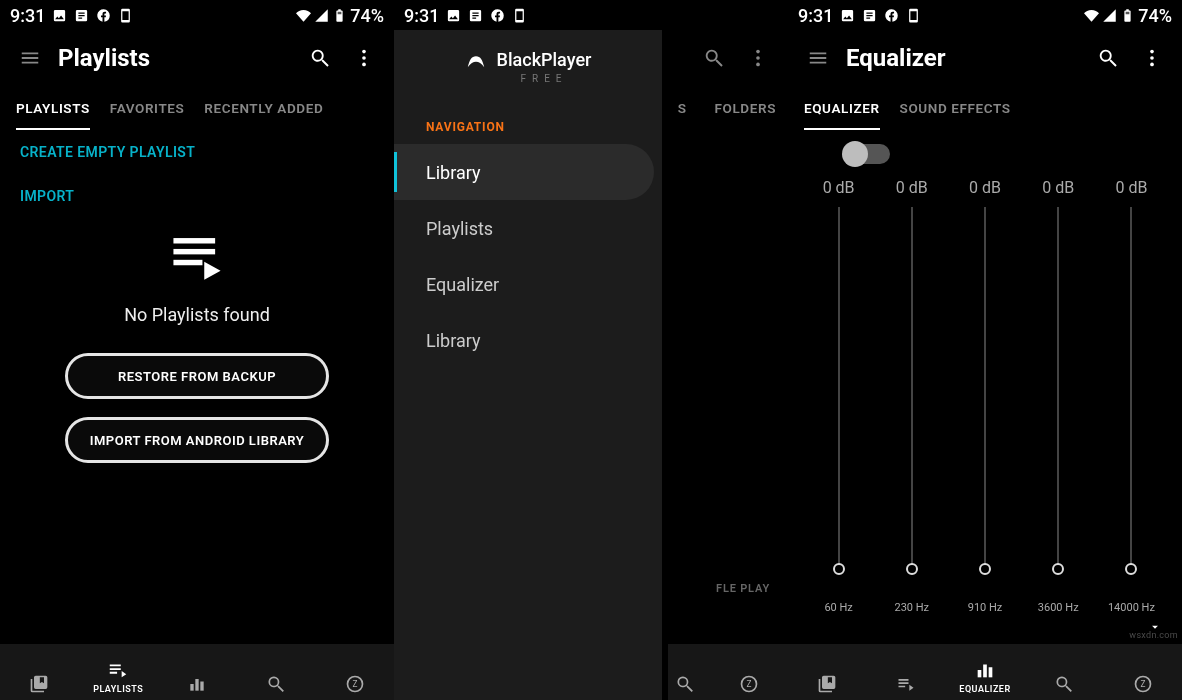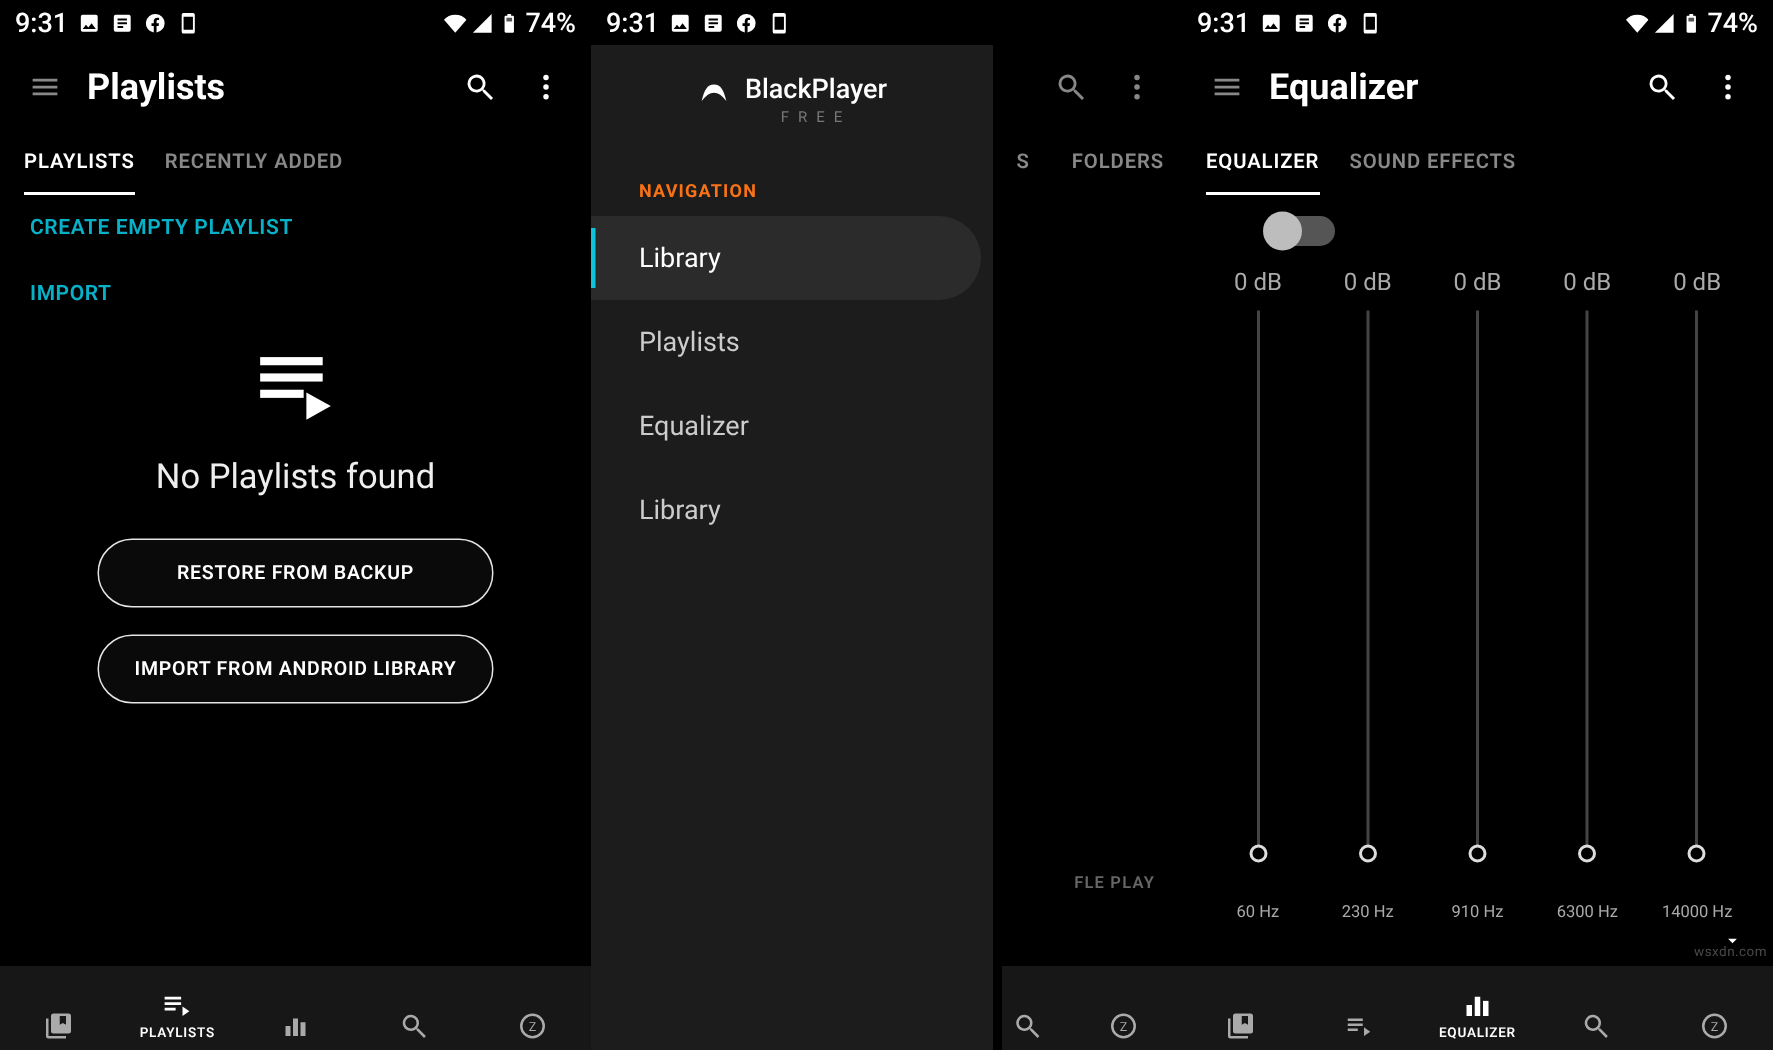--- a/index.html
+++ b/index.html
@@ -28,22 +28,22 @@
 .tabs { height:44px; display:flex; align-items:center; padding:0 6px; overflow:hidden; font-size:13.5px; font-weight:600; letter-spacing:0.6px; color:#888; white-space:nowrap; }
 .tabs .tab { padding:0 10px; height:44px; display:flex; align-items:center; position:relative; }
 .tabs .tab.active { color:#fff; }
 .tabs .tab.active::after { content:""; position:absolute; left:10px; right:10px; bottom:0; height:2px; background:#fff; }
 
 
 .content { flex:1; display:flex; flex-direction:column; }
 .linkitem { padding:14px 20px; font-size:14px; font-weight:600; letter-spacing:0.4px; color:#07b2c9; }
 .emptyblock { display:flex; flex-direction:column; align-items:center; margin-top:16px; }
 .emptyblock svg { width:58px; height:48px; fill:#fff; }
-.emptytext { font-size:23px; color:#eee; margin-top:22px; margin-bottom:28px; }
-.outbtn { width:264px; height:46px; border:1px solid #e5e5e5; border-radius:23px; display:flex; align-items:center; justify-content:center; font-size:13px; font-weight:600; letter-spacing:0.5px; margin-bottom:18px; background:#0a0a0a; }
+.emptytext { font-size:18px; color:#eee; margin-top:22px; margin-bottom:28px; }
+.outbtn { width:264px; height:46px; border:3px solid #e5e5e5; border-radius:23px; display:flex; align-items:center; justify-content:center; font-size:13px; font-weight:600; letter-spacing:0.5px; margin-bottom:18px; background:#0a0a0a; }
 
 
 .bottomnav { height:56px; background:#171717; display:flex; align-items:flex-end; justify-content:space-around; padding-bottom:6px; }
 .bn-item { width:72px; display:flex; flex-direction:column; align-items:center; gap:3px; }
 .bn-item svg { width:20px; height:20px; fill:#aaa; }
 .bn-item.active svg { fill:#fff; width:22px; height:22px; }
 .bn-label { font-size:9px; letter-spacing:0.5px; color:#fff; font-weight:600; }
 .bottomnav.partial { width:120px; position:absolute; right:0; bottom:0; justify-content:flex-end; gap:30px; padding-right:22px; }
 
 
@@ -142,20 +142,21 @@
         <svg viewBox="0 0 24 24">
           <circle cx="12" cy="5" r="2"></circle>
           <circle cx="12" cy="12" r="2"></circle>
           <circle cx="12" cy="19" r="2"></circle>
         </svg>
       </div>
   </div>
 
   <div class="tabs">
     <div class="tab active">PLAYLISTS</div>
+    <div class="tab">FAVORITES</div>
     <div class="tab">RECENTLY ADDED</div>
   </div>
 
   <div class="content">
     <div class="linkitem">CREATE EMPTY PLAYLIST</div>
     <div class="linkitem">IMPORT</div>
     <div class="emptyblock">
       <svg viewBox="0 0 64 52">
           <rect x="6" y="4" width="46" height="6" fill="#fff"></rect>
           <rect x="6" y="16" width="46" height="6" fill="#fff"></rect>
@@ -388,21 +389,21 @@
           </div>
         <div class="hz">910 Hz</div>
       </div>
       <div class="band">
         <div class="db">0 dB</div>
         <div class="slidewrap">
             <div class="track">
               <div class="thumb"></div>
             </div>
           </div>
-        <div class="hz">6300 Hz</div>
+        <div class="hz">3600 Hz</div>
       </div>
       <div class="band">
         <div class="db">0 dB</div>
         <div class="slidewrap">
             <div class="track">
               <div class="thumb"></div>
             </div>
           </div>
         <div class="hz">14000 Hz</div>
       </div>

